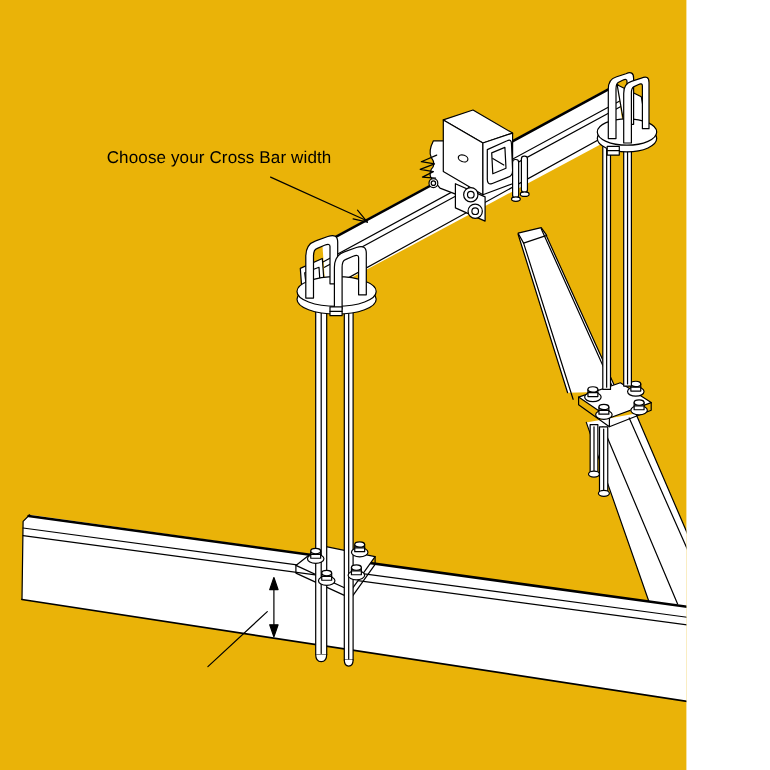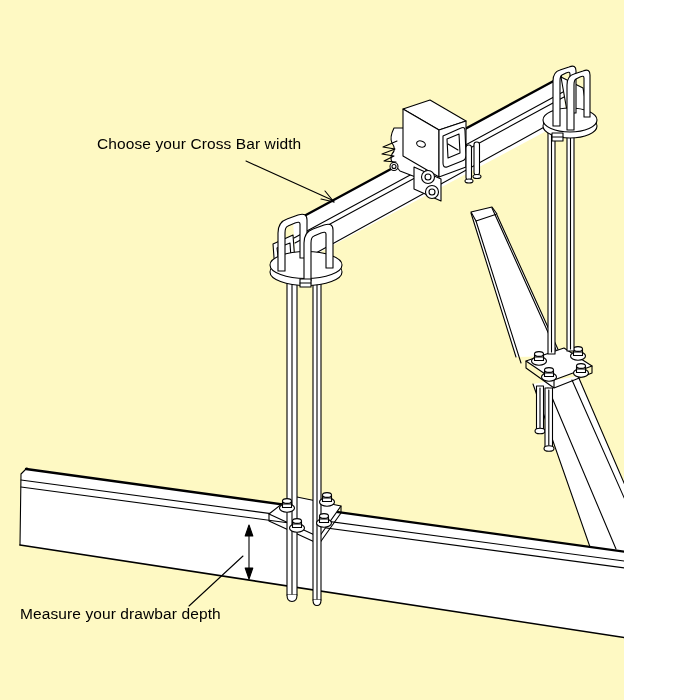--- a/index.html
+++ b/index.html
@@ -1,19 +1,19 @@
 <!DOCTYPE html>
 <html><head>
 <meta charset="utf-8">
 <style>
   html,body{margin:0;padding:0;background:#fff;}
   #stage{
     position:relative;
     width:624px;height:700px;
-    background:#fef9c3;
+    background:#eab308;
     font-family:"Liberation Sans", sans-serif;
     overflow:hidden;
   }
   #drawing{position:absolute;left:0;top:0;}
   .diagram-label{
     position:absolute;
     font-size:15.5px;
     color:#000;
     white-space:nowrap;
     letter-spacing:0.1px;
@@ -175,14 +175,13 @@
 
     <g>
       <line x1="246" y1="161" x2="332" y2="200"></line>
       <line x1="334" y1="202" x2="321" y2="199"></line>
       <line x1="334" y1="202" x2="325" y2="191"></line>
     </g>
   </svg>
 
   <div class="diagram-label" id="label-crossbar">Choose your Cross Bar width</div>
 
-  <div class="diagram-label" id="label-drawbar">Measure your drawbar depth</div>
 </div>
 
 </body></html>

